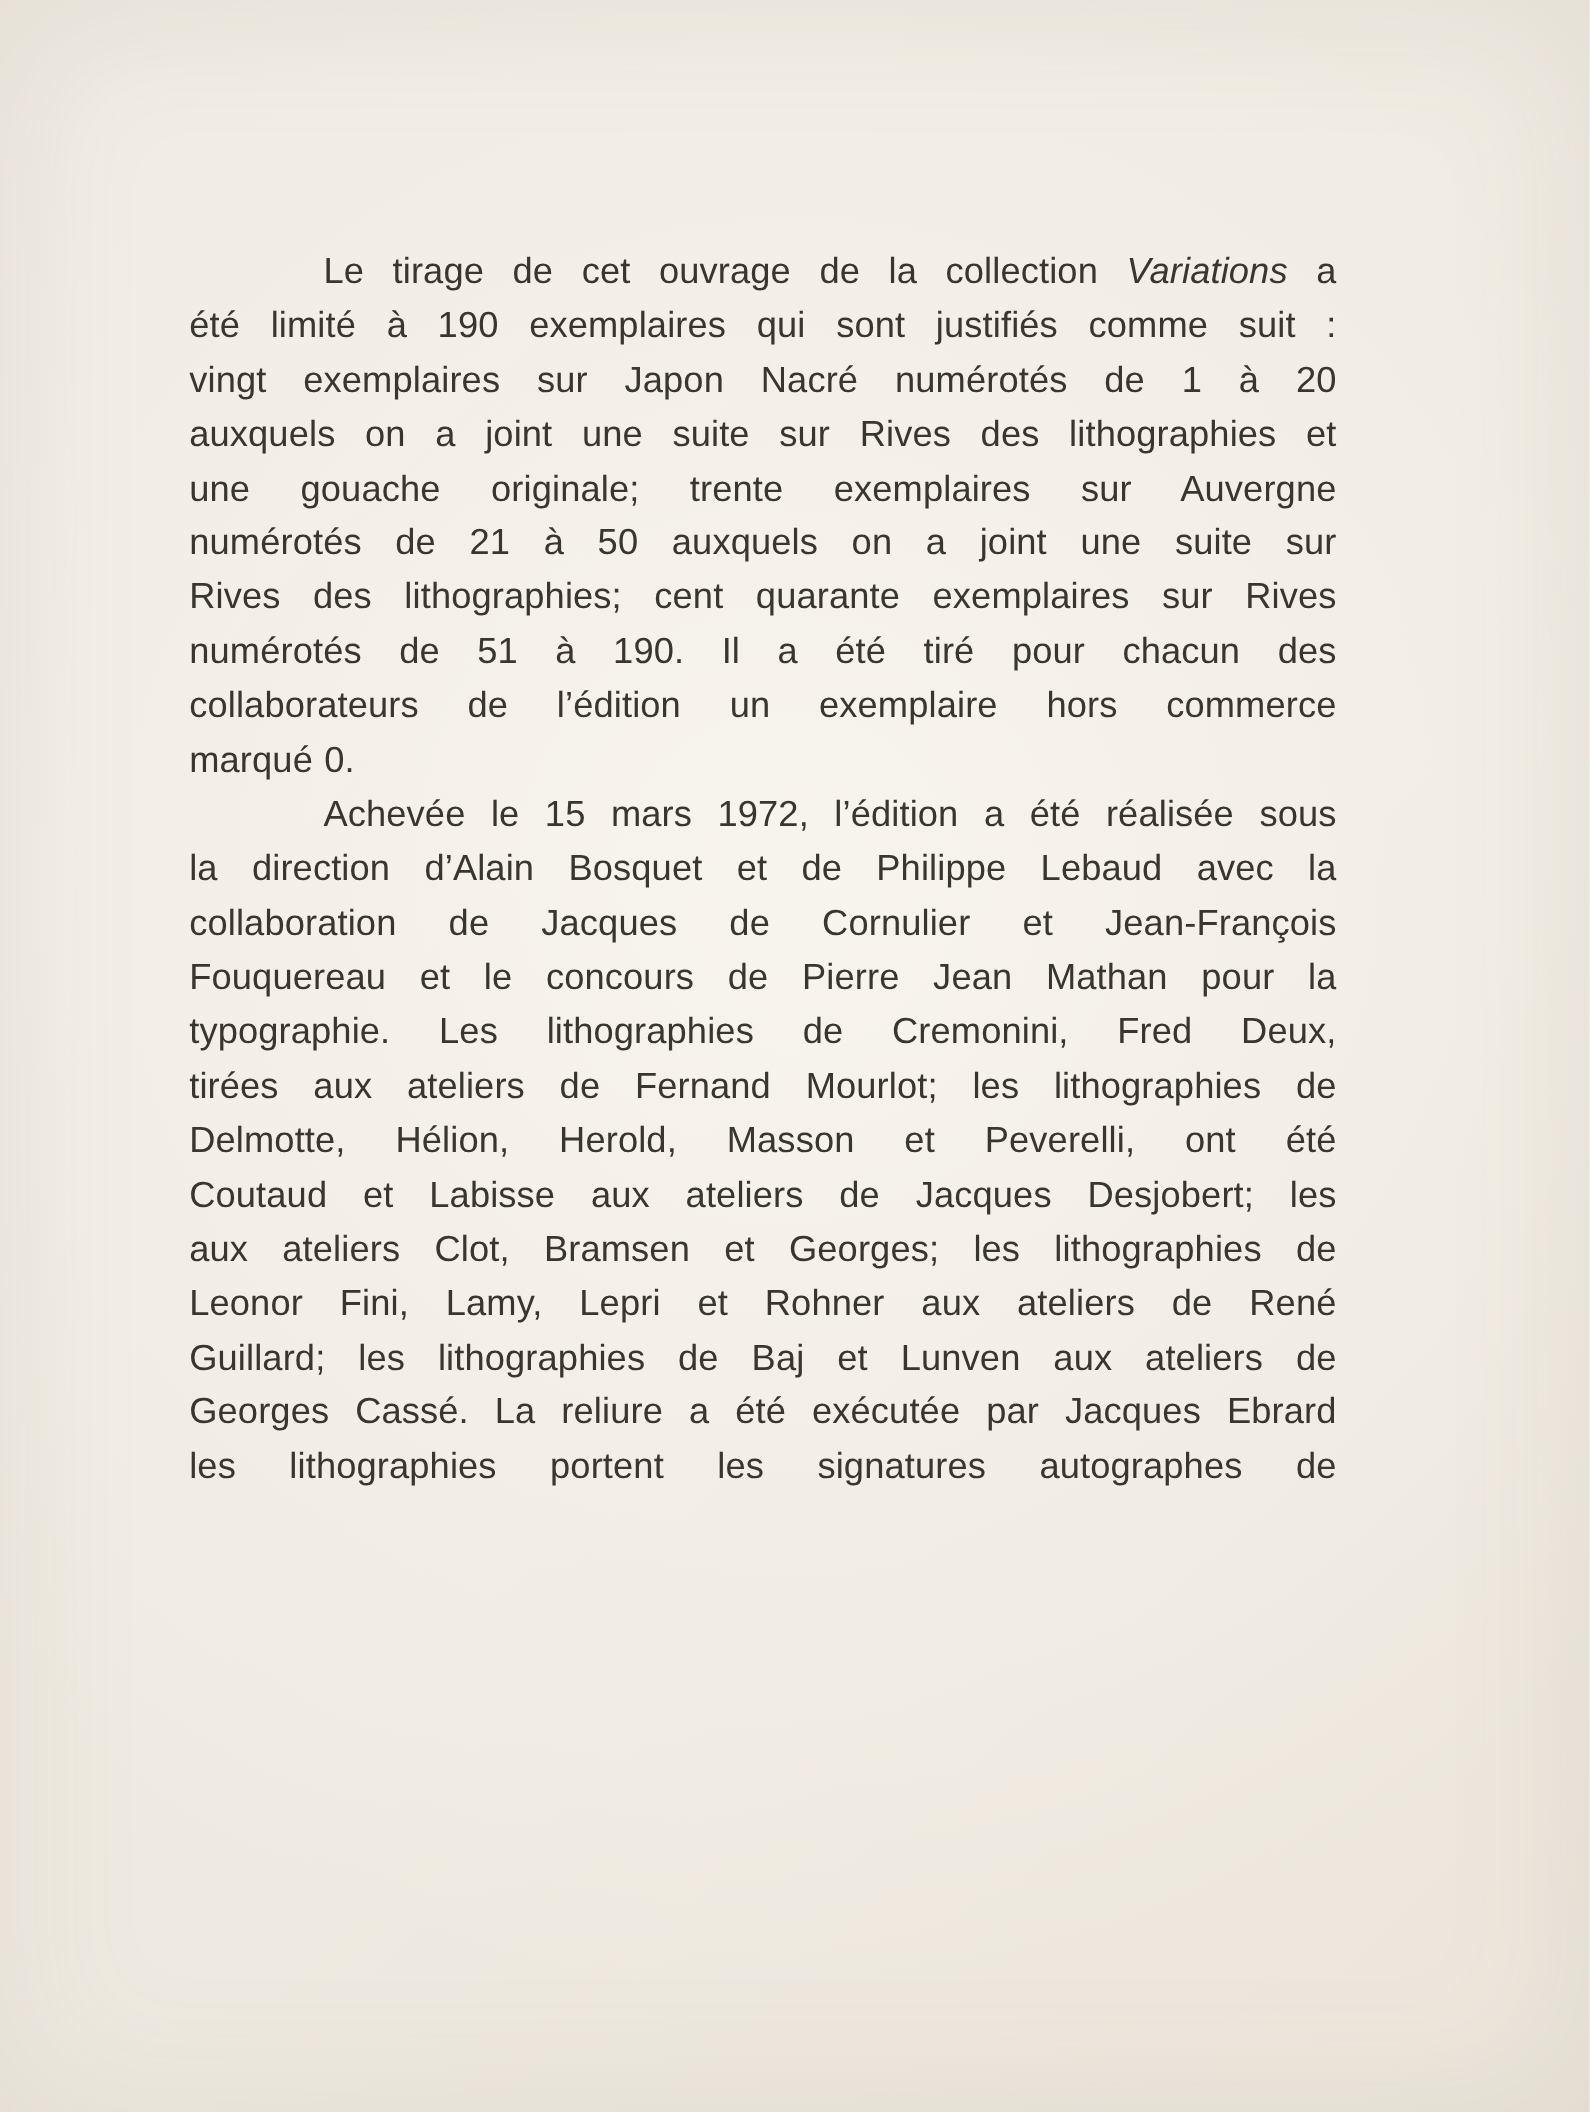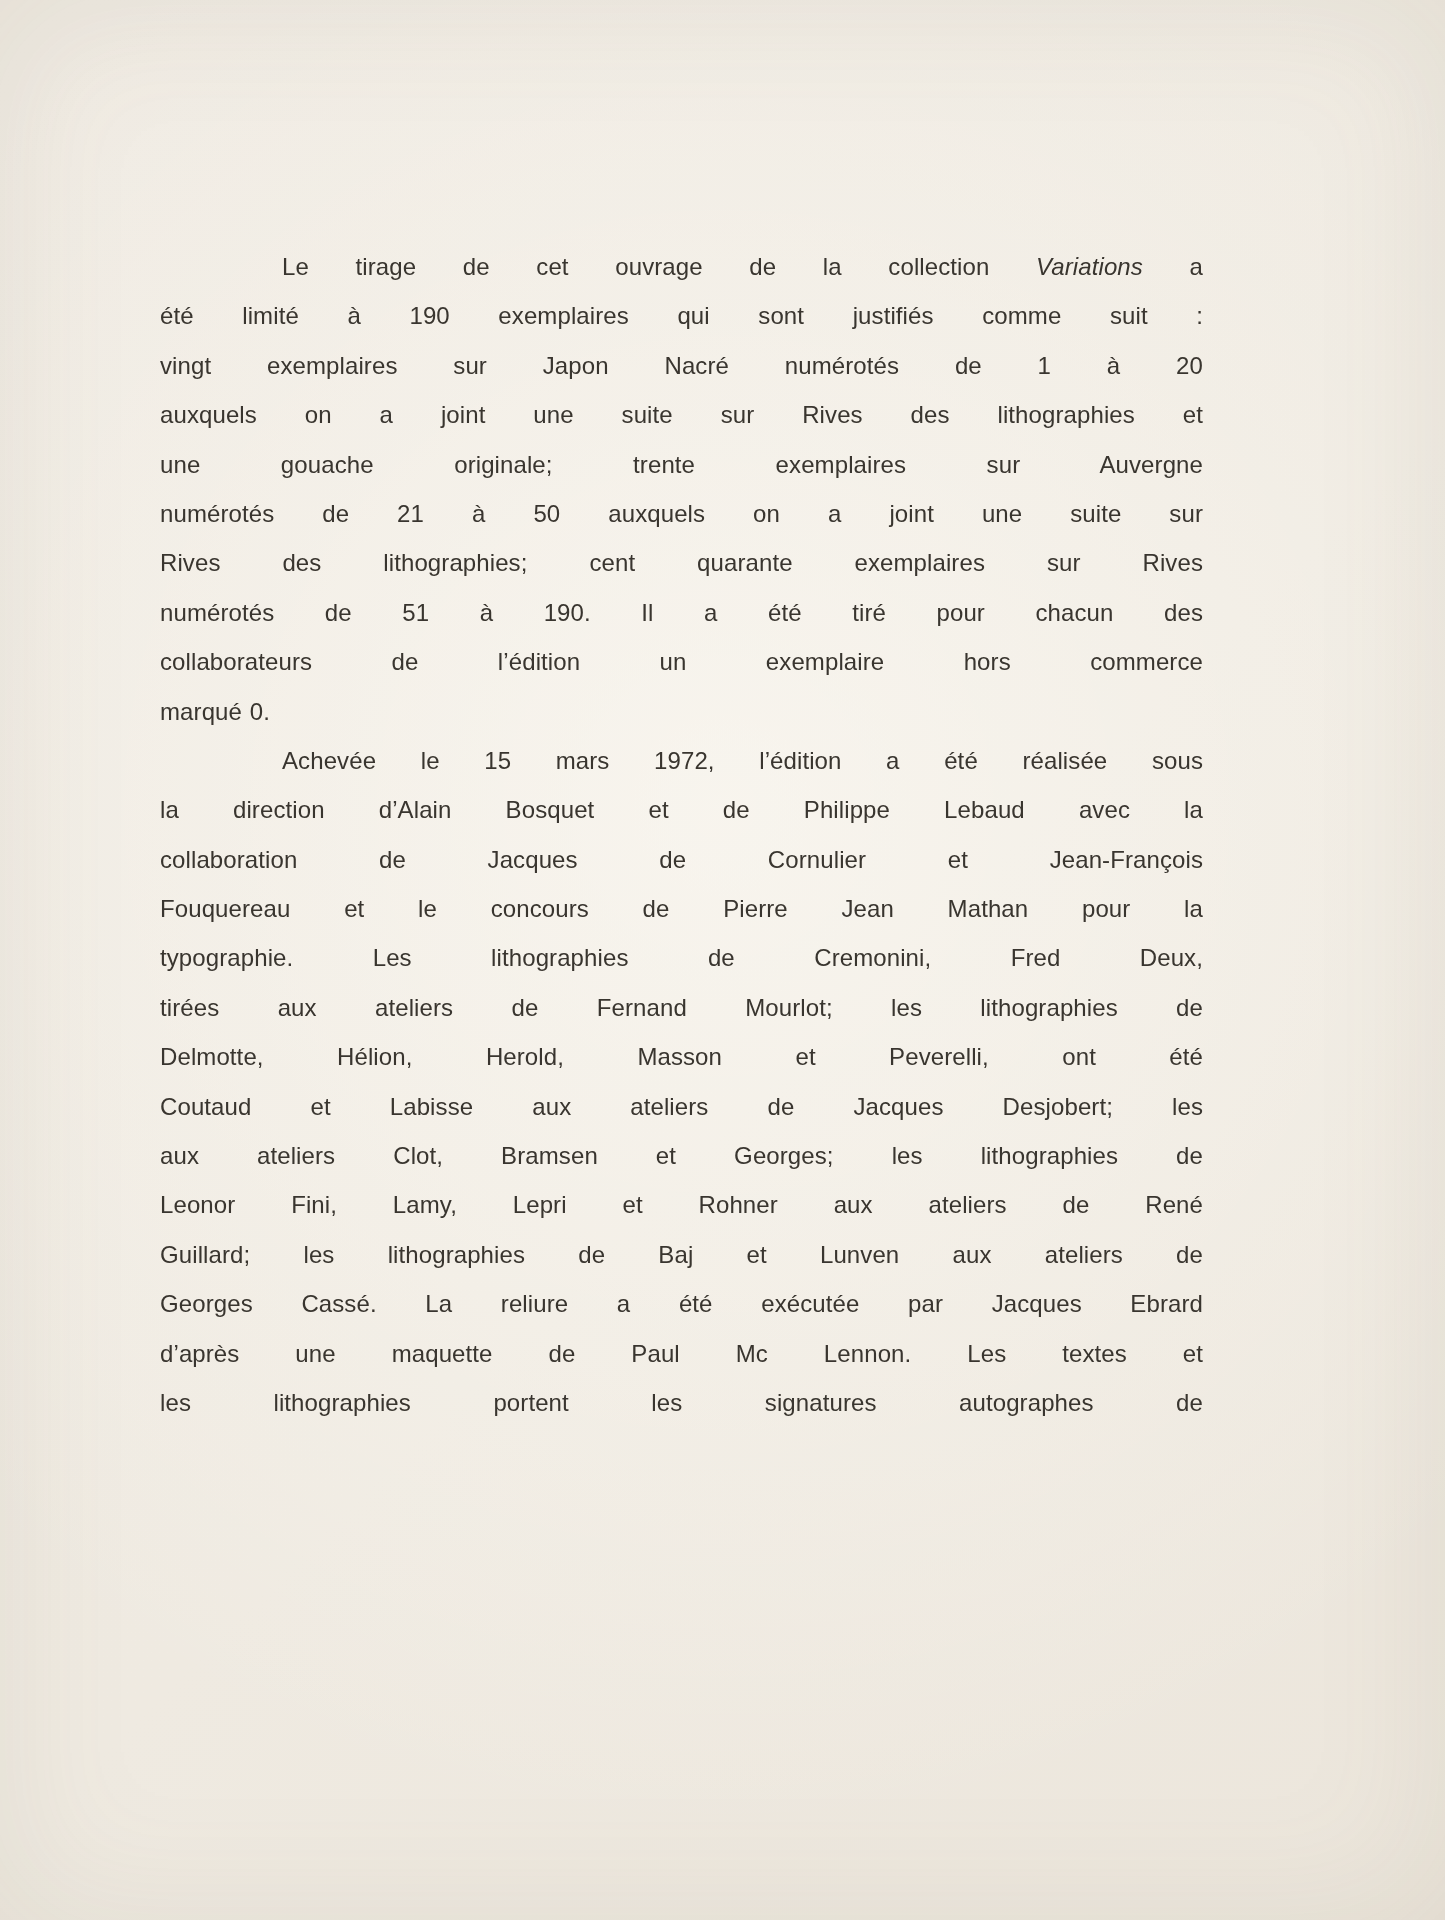--- a/index.html
+++ b/index.html
@@ -12,29 +12,28 @@
     height: 1920px;
     overflow: hidden;
     background:
       radial-gradient(ellipse 120% 90% at 50% 42%, rgba(255,253,248,0.55) 0%, rgba(255,253,248,0.0) 60%),
       linear-gradient(135deg, #f0ebe3 0%, #efeae1 55%, #ece6dc 100%);
     box-shadow: inset 0 0 140px rgba(120,105,80,0.10);
     font-family: "Liberation Sans", "DejaVu Sans", sans-serif;
   }
   .text-block {
     position: absolute;
-    left: 160px;
+    left: 172px;
     top: 221px;
     width: 1043px;
-    font-size: 24px;
+    font-size: 33px;
     line-height: 49.4px;
     font-weight: 400;
     letter-spacing: 0.1px;
     word-spacing: 1px;
-    margin-top: 21px;
   }
   .paragraph {
     margin: 0;
   }
   .line {
     height: 49.4px;
     overflow: hidden;
     text-align: justify;
     text-align-last: justify;
   }
@@ -72,17 +71,16 @@
         <div class="line"><span>collaboration de Jacques de Cornulier et Jean-François</span></div>
         <div class="line"><span>Fouquereau et le concours de Pierre Jean Mathan pour la</span></div>
         <div class="line"><span>typographie. Les lithographies de Cremonini, Fred Deux,</span></div>
         <div class="line"><span>tirées aux ateliers de Fernand Mourlot; les lithographies de</span></div>
         <div class="line"><span>Delmotte, Hélion, Herold, Masson et Peverelli, ont été</span></div>
         <div class="line"><span>Coutaud et Labisse aux ateliers de Jacques Desjobert; les</span></div>
         <div class="line"><span>aux ateliers Clot, Bramsen et Georges; les lithographies de</span></div>
         <div class="line"><span>Leonor Fini, Lamy, Lepri et Rohner aux ateliers de René</span></div>
         <div class="line"><span>Guillard; les lithographies de Baj et Lunven aux ateliers de</span></div>
         <div class="line"><span>Georges Cassé. La reliure a été exécutée par Jacques Ebrard</span></div>
-        <div class="line"><span>d’après une maquette de Paul Mc Lennon. Les textes et</span></div>
         <div class="line"><span>les lithographies portent les signatures autographes de</span></div>
       </div>
     </div>
 </div>
 
 </body></html>

